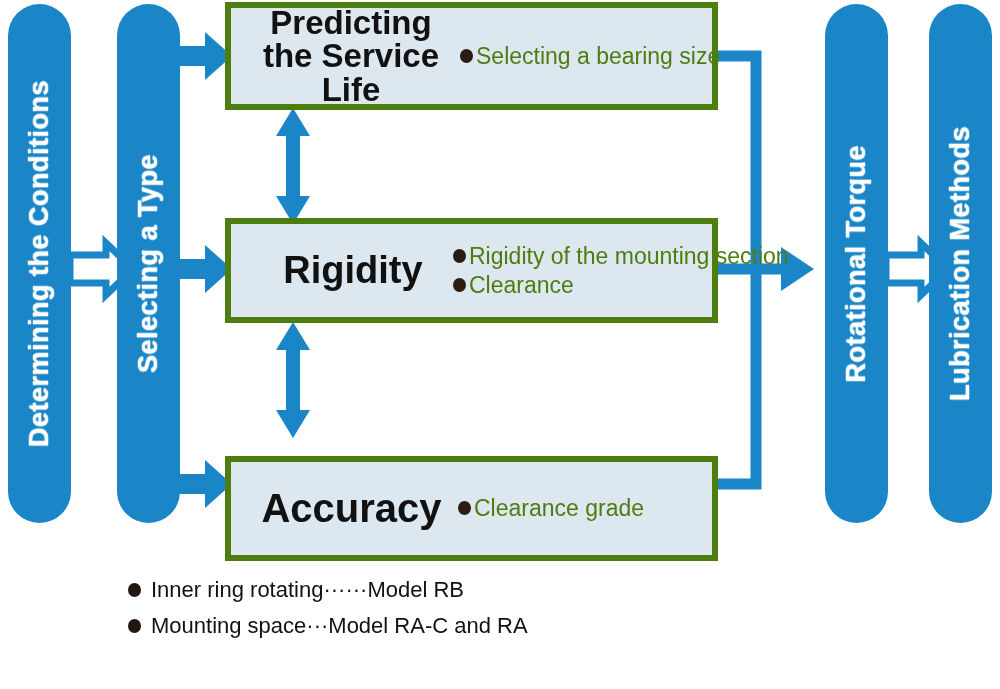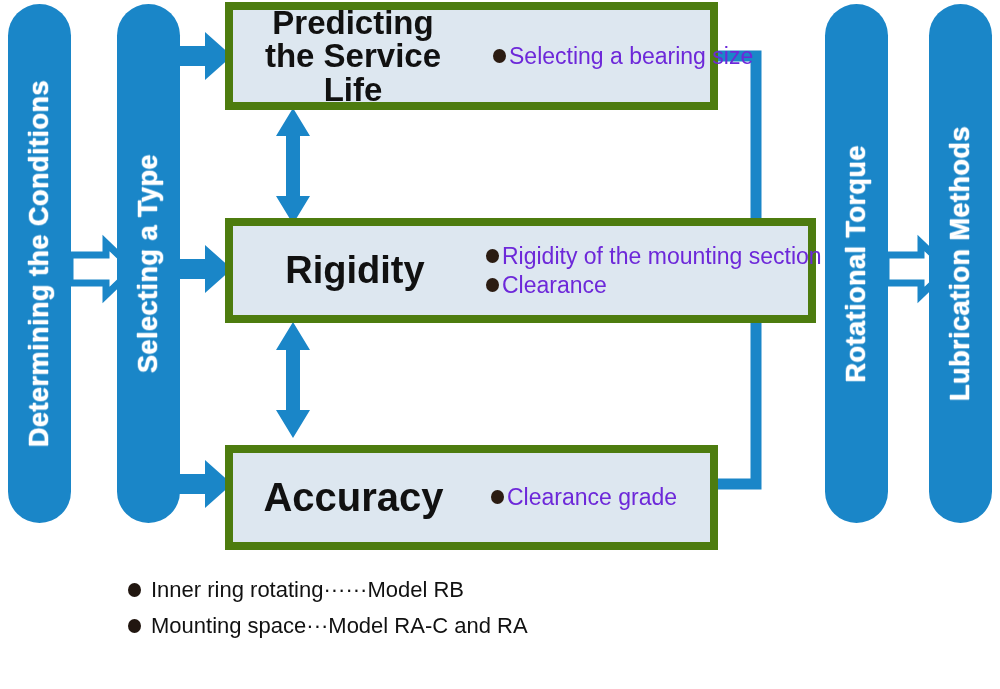--- a/index.html
+++ b/index.html
@@ -42,66 +42,65 @@
       -1px 0 0 rgba(255,255,255,0.35),
        0 1px 0 rgba(255,255,255,0.25),
        0 -1px 0 rgba(255,255,255,0.25);
     line-height: 1;
   }
 
   
   .crit-box {
     position: absolute;
     background: #dde7f0;
-    border: 8px solid #4d7c0f;
+    border: 6px solid #4d7c0f;
     box-sizing: border-box;
     display: flex;
     align-items: center;
-    gap: 31px;
   }
   .crit-title {
     color: #111111;
     font-weight: bold;
     line-height: 1.02;
     white-space: pre-line;
     flex: 0 0 auto;
   }
   .crit-bullets {
     flex: 1 1 auto;
     display: flex;
     flex-direction: column;
     justify-content: center;
   }
   .crit-bullet {
     display: flex;
     align-items: center;
-    color: #6d28d9;
+    color: #4d7c0f;
     font-size: 23px;
     line-height: 1.22;
     white-space: nowrap;
   }
   .dot {
     display: inline-block;
     width: 13px;
     height: 14px;
     border-radius: 50%;
     background: #2b1c12;
     margin-right: 3px;
     flex: 0 0 auto;
   }
 
   
   #box-service-life   { left: 225px; top: 2px;   width: 493px; height: 108px; }
   #box-service-life .crit-title { font-size: 33px; margin-left: 13px; width: 214px; text-align: center; }
   #box-service-life .crit-bullets { margin-left: 2px; }
 
-  #box-rigidity       { left: 225px; top: 218px; width: 591px; height: 105px; }
+  #box-rigidity       { left: 225px; top: 218px; width: 493px; height: 105px; }
   #box-rigidity .crit-title { font-size: 38px; margin-left: 22px; width: 200px; text-align: center; }
 
-  #box-accuracy       { left: 225px; top: 445px; width: 493px; height: 105px; }
+  #box-accuracy       { left: 225px; top: 456px; width: 493px; height: 105px; }
   #box-accuracy .crit-title { font-size: 40px; margin-left: 18px; width: 205px; text-align: center; }
   #box-accuracy .crit-bullets { margin-left: 4px; }
 
   
   #wires {
     position: absolute;
     left: 0; top: 0;
     width: 1000px; height: 689px;
     pointer-events: none;
   }

